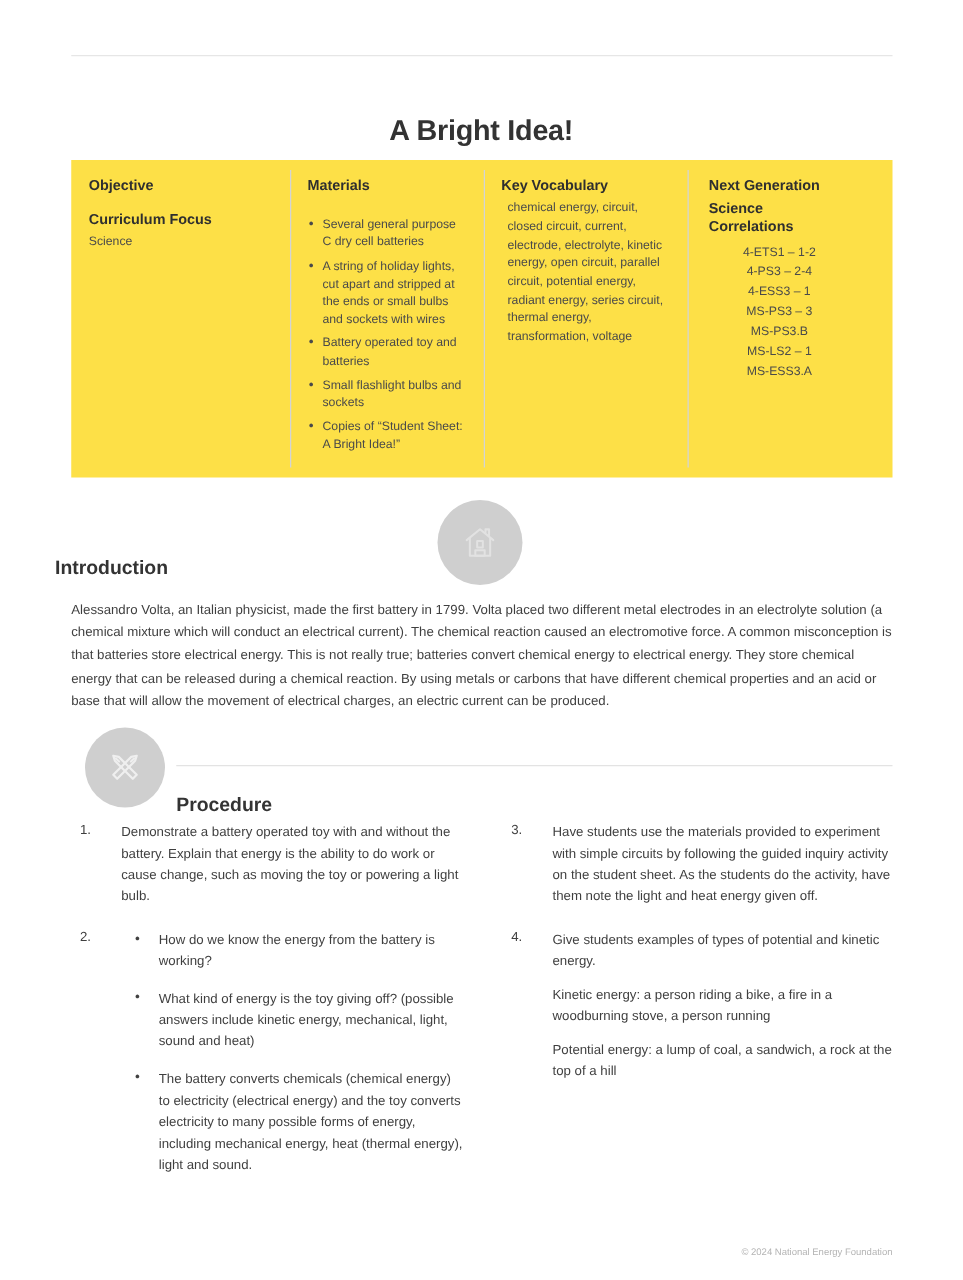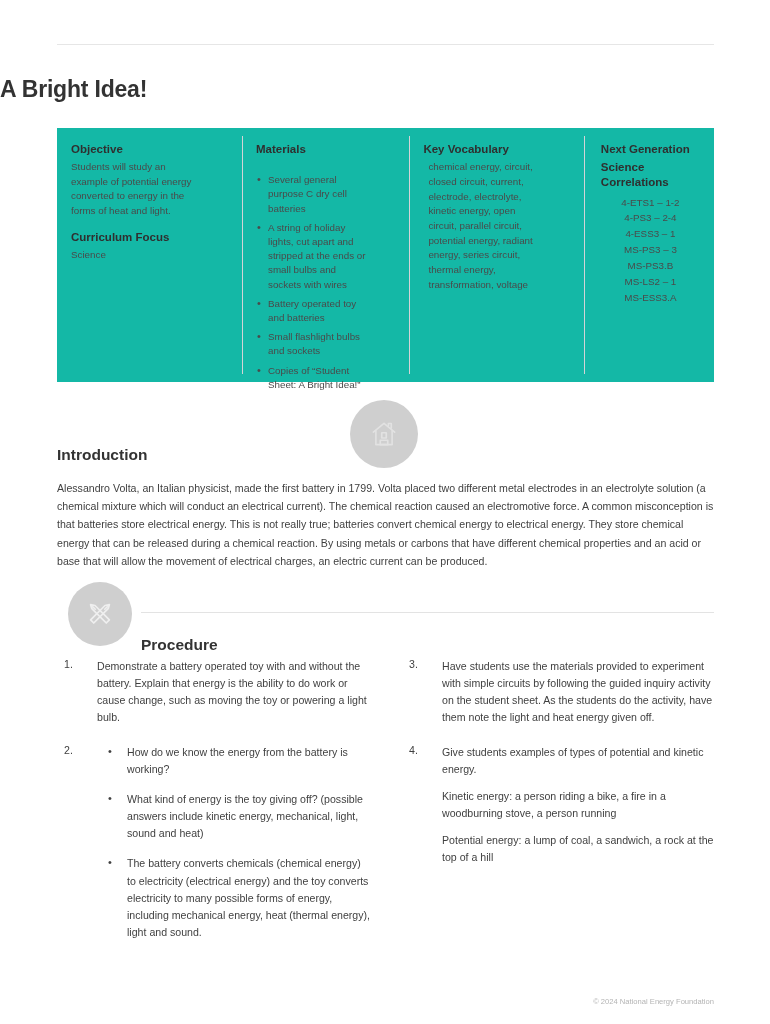--- a/index.html
+++ b/index.html
@@ -26,39 +26,38 @@
     top: 44px;
     width: 657px;
     height: 1px;
     background: #e6e6e6;
   }
 
   
   .doc-title {
     position: absolute;
     left: 0;
-    top: 76px;
+    top: 91px;
     width: 770px;
-    text-align: left;
+    text-align: center;
     font-size: 23px;
     font-weight: bold;
     color: #333333;
     letter-spacing: -0.2px;
   }
 
   
   .info-box {
     position: absolute;
     left: 57px;
     top: 128px;
     width: 657px;
     height: 254px;
-    background: #14b8a6;
+    background: #fde047;
     display: flex;
-    gap: 28px;
   }
   .info-col {
     position: relative;
     padding: 14px 14px 10px 14px;
   }
   .info-col.c1 { width: 175px; }
   .info-col.c2 { width: 155px; }
   .info-col.c3 { width: 163px; }
   .info-col.c4 { width: 144px; padding-left: 17px; }
   .info-col.c2::before,
@@ -142,21 +141,21 @@
   }
   .circle-icon svg { display: block; }
 
   
   .sec-h {
     position: absolute;
     font-size: 15.5px;
     font-weight: bold;
     color: #333333;
   }
-  .sec-h.intro { left: 57px; top: 446px; text-align: right; }
+  .sec-h.intro { left: 44px; top: 446px; text-align: right; }
   .sec-h.proc  { left: 141px; top: 636px; }
 
   .proc-rule {
     position: absolute;
     left: 141px;
     top: 612px;
     width: 573px;
     height: 1px;
     background: #e3e3e3;
   }
@@ -239,21 +238,20 @@
 <div class="page">
 
   <div class="top-rule"></div>
 
   <div class="doc-title">A Bright Idea!</div>
 
   <div class="info-box">
 
     <div class="info-col c1">
       <div class="info-h">Objective</div>
-      <div class="info-p">Students will study an example of potential energy converted to energy in the forms of heat and light.</div>
       <div class="info-h second">Curriculum Focus</div>
       <div class="info-p">Science</div>
     </div>
 
     <div class="info-col c2">
       <div class="info-h">Materials</div>
       <ul class="mat-list">
         <li>Several general purpose C dry cell batteries</li>
         <li>A string of holiday lights, cut apart and stripped at the ends or small bulbs and sockets with wires</li>
         <li>Battery operated toy and batteries</li>

